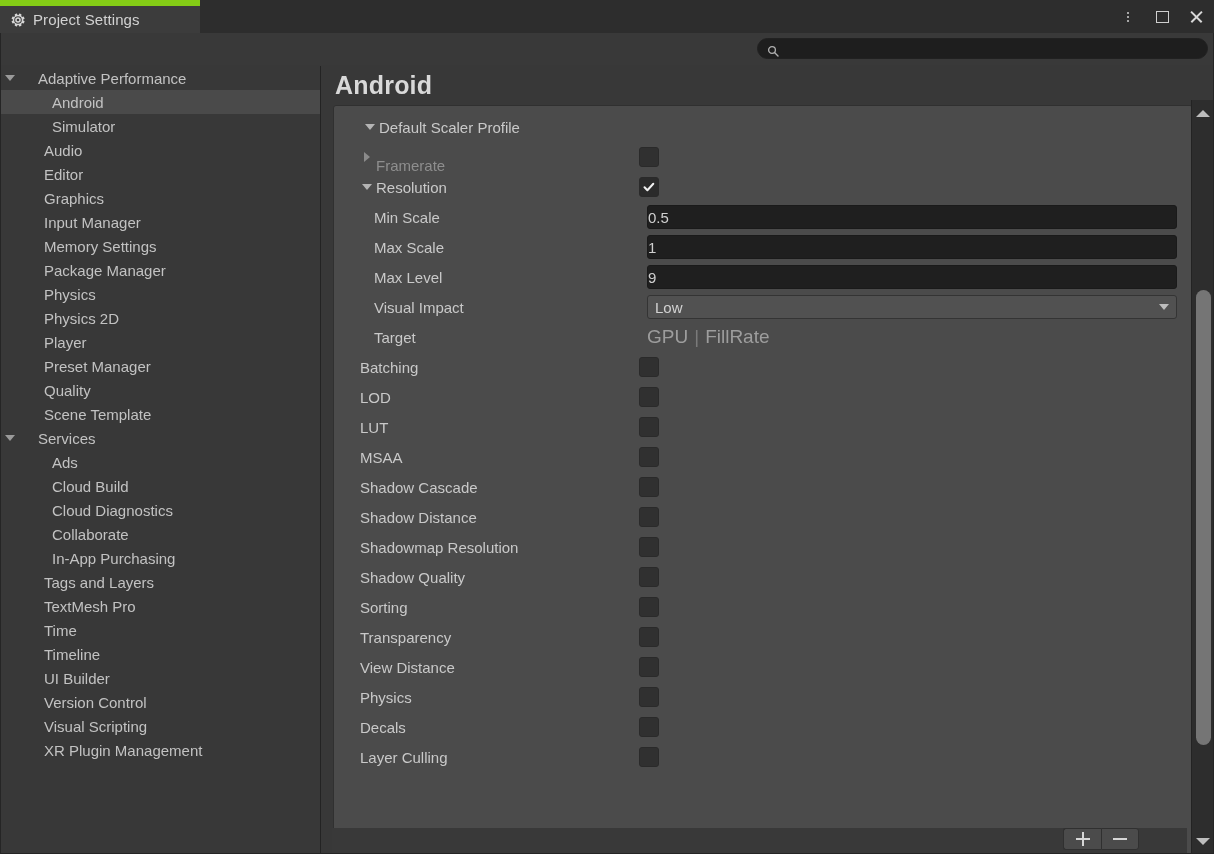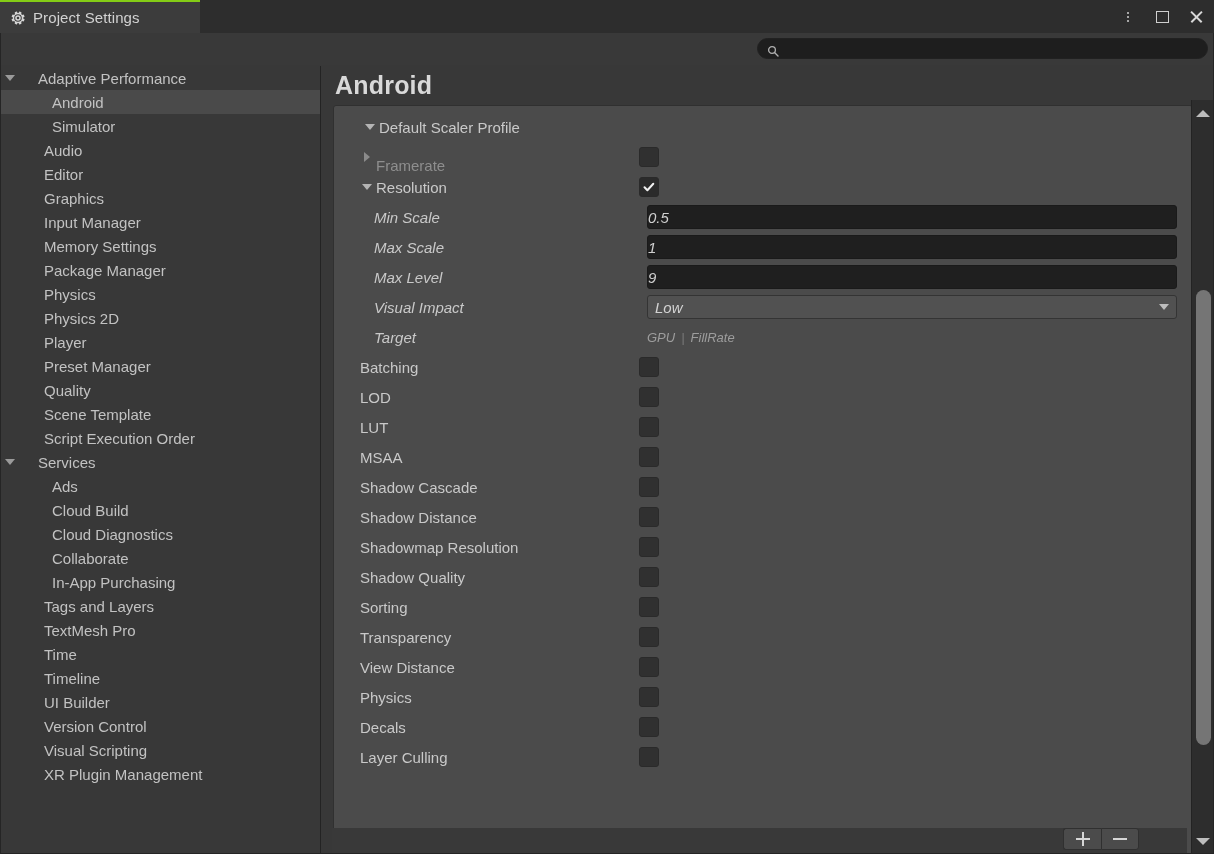--- a/index.html
+++ b/index.html
@@ -31,21 +31,21 @@
     height: 33px;
     background: #2d2d2d;
   }
   .tab {
     position: absolute;
     left: 0; top: 0;
     width: 200px;
     height: 33px;
     background: #3c3c3c;
     box-sizing: border-box;
-    border-top: 2px solid #84cc16;
+    border-top: 6px solid #84cc16;
     display: flex;
     align-items: center;
     padding-left: 10px;
   }
   .tab-gear {
     width: 16px; height: 16px;
     margin-right: 7px;
     position: relative;
     flex: 0 0 auto;
   }
@@ -230,21 +230,21 @@
   }
   .tri-r {
     width: 0; height: 0;
     border-top: 5px solid transparent;
     border-bottom: 5px solid transparent;
     border-left: 6px solid #8b8b8b;
   }
 
   .indent0 { padding-left: 29px; }
   .indent1 { padding-left: 26px; }
-  .indent2 { padding-left: 40px; font-style: italic; }
+  .indent2 { padding-left: 40px; }
 
   .ctl {
     position: absolute;
     left: 305px;
     display: flex;
     align-items: center;
   }
   .checkbox {
     width: 20px; height: 20px;
     background: #303030;
@@ -290,21 +290,21 @@
   }
   .dd-arrow {
     width: 0; height: 0;
     border-left: 5px solid transparent;
     border-right: 5px solid transparent;
     border-top: 6px solid #bdbdbd;
   }
   .plaintext {
     position: absolute;
     left: 313px;
-    font-size: 13px;
+    font-size: 19px;
     color: #9d9d9d;
     display: flex;
     align-items: center;
     gap: 6px;
   }
   .plaintext .sep { color: #7a7a7a; }
 
   
   .bottom-bar {
     position: absolute;
@@ -474,23 +474,20 @@
       </div>
       <div class="side-item lvl0 notri">
         <span class="lbl">Preset Manager</span>
       </div>
       <div class="side-item lvl0 notri">
         <span class="lbl">Quality</span>
       </div>
       <div class="side-item lvl0 notri">
         <span class="lbl">Scene Template</span>
       </div>
-      <div class="side-item lvl0 notri">
-        <span class="lbl">Script Execution Order</span>
-      </div>
       <div class="side-item lvl0">
         <span class="side-tri">
           <span class="tri-down"></span>
         </span>
         <span class="lbl">Services</span>
       </div>
       <div class="side-item lvl1">
         <span class="lbl">Ads</span>
       </div>
       <div class="side-item lvl1">

